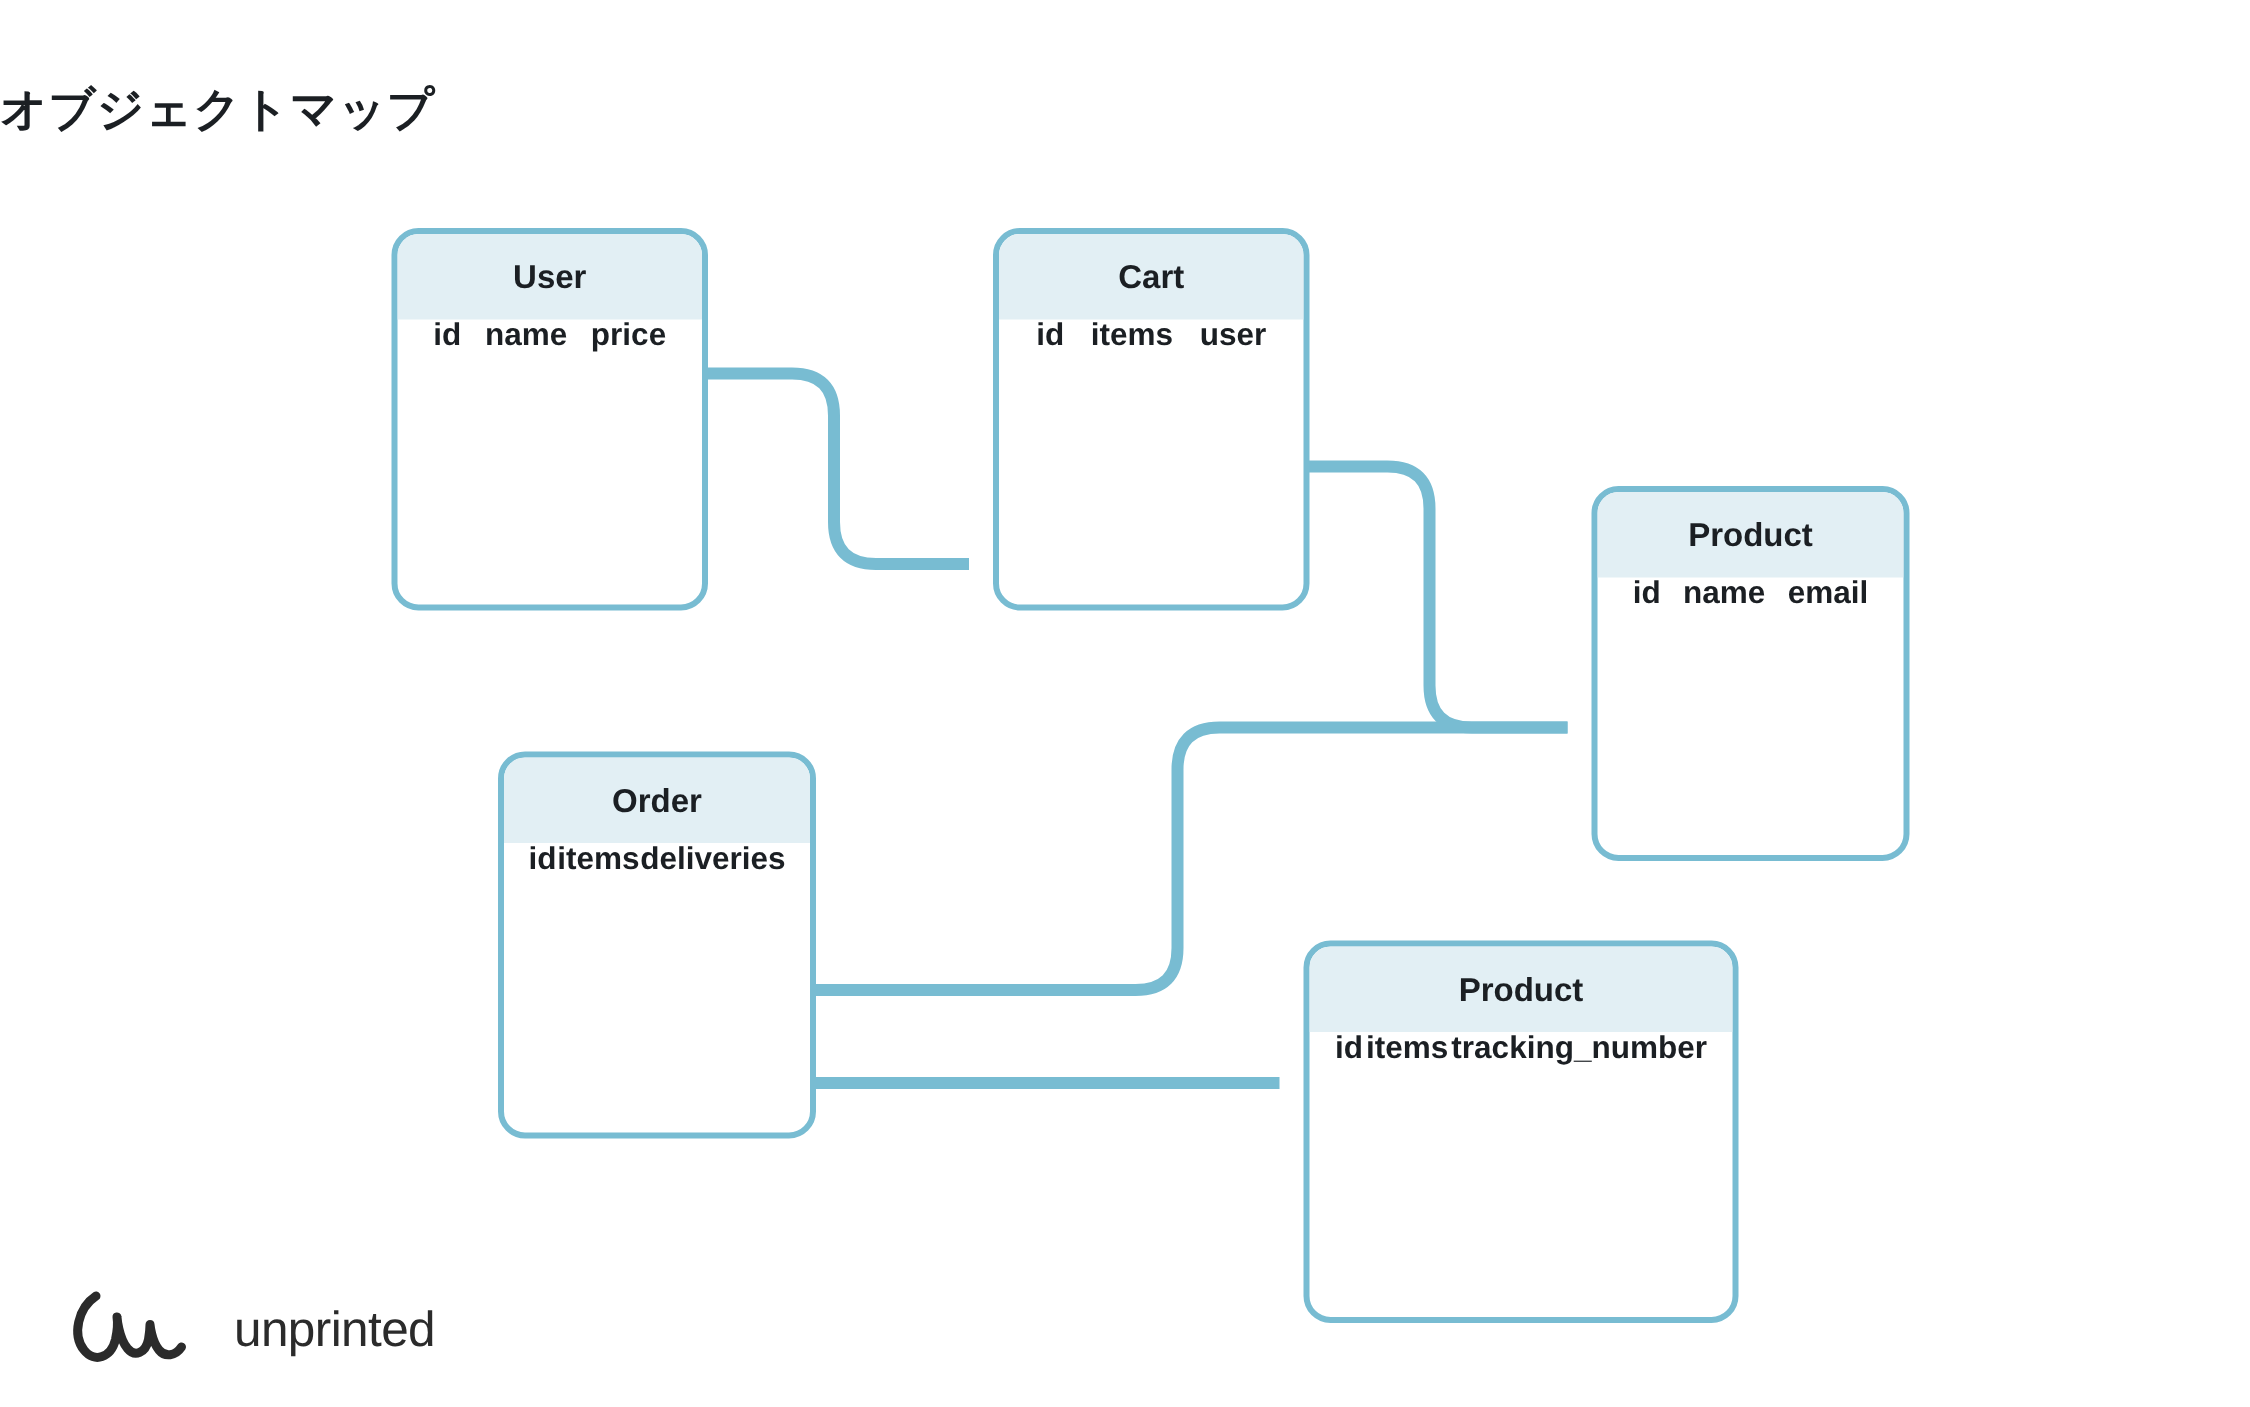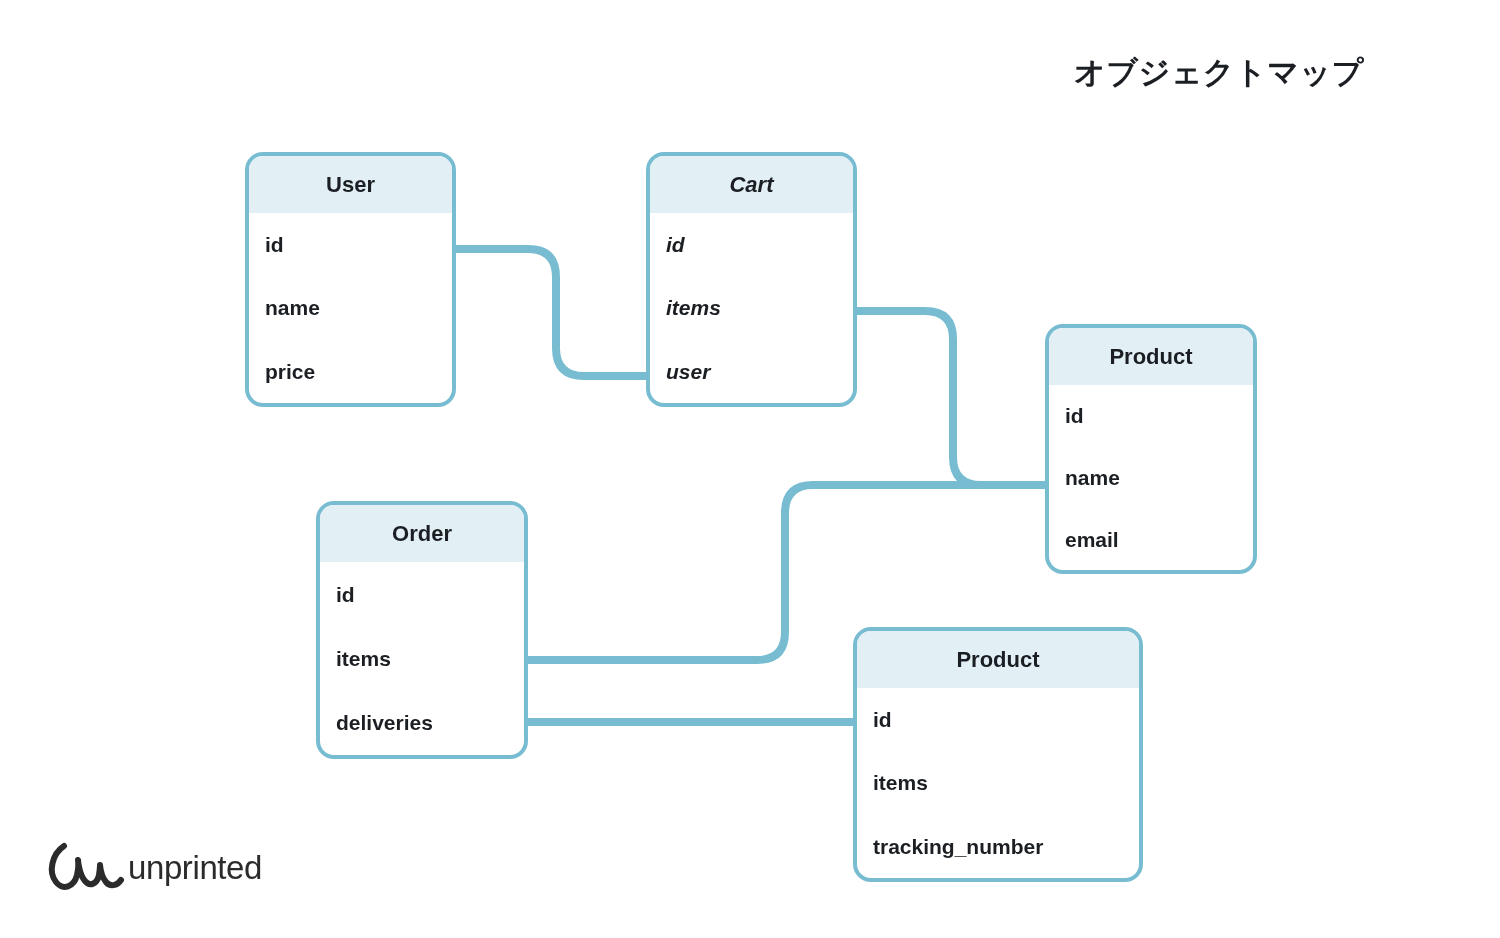--- a/index.html
+++ b/index.html
@@ -19,21 +19,21 @@
     position: absolute;
     left: 0; top: 0;
     width: 1500px;
     height: 938px;
   }
   #title {
     position: absolute;
     left: 0;
     top: 52px;
     width: 1364px;
-    text-align: right;
+    text-align: left;
     font-size: 31px;
     font-weight: 700;
     letter-spacing: 0.5px;
     color: #1b1f23;
   }
   
   #wires {
     position: absolute;
     left: 0; top: 0;
     width: 1500px;
@@ -42,56 +42,56 @@
   }
   
   .entity {
     position: absolute;
     z-index: 2;
     box-sizing: border-box;
     border: 4px solid #78bcd2;
     border-radius: 18px;
     background: #ffffff;
     overflow: hidden;
+    margin-left: 16px;
   }
   .entity-header {
     box-sizing: border-box;
     height: 57px;
     background: #e2eff4;
     display: flex;
     align-items: center;
     justify-content: center;
     font-size: 22px;
     font-weight: 700;
     color: #1b1f23;
   }
   .entity-fields {
     box-sizing: border-box;
     padding: 0 16px;
     display: flex;
-    flex-direction: column;
     justify-content: space-around;
     height: calc(100% - 57px);
   }
   .field {
     font-size: 21px;
     font-weight: 700;
     color: #1b1f23;
     line-height: 1;
     white-space: nowrap;
   }
   
   #logo {
     position: absolute;
     left: 44px;
-    top: 840px;
+    top: 858px;
     z-index: 3;
     display: flex;
     align-items: center;
-    gap: 0;
+    gap: 28px;
   }
   #logo-mark { display: block; }
   #logo-word {
     font-size: 33px;
     font-weight: 400;
     letter-spacing: -0.4px;
     color: #2b2b2b;
   }
 </style>
 </head>
@@ -116,21 +116,21 @@
 
   <div class="entity" style="left:245px; top:152px; width:211px; height:255px;">
     <div class="entity-header">User</div>
     <div class="entity-fields">
       <div class="field">id</div>
       <div class="field">name</div>
       <div class="field">price</div>
     </div>
   </div>
 
-  <div class="entity" style="left:646px; top:152px; width:211px; height:255px;font-style:italic;">
+  <div class="entity" style="left:646px; top:152px; width:211px; height:255px;">
     <div class="entity-header">Cart</div>
     <div class="entity-fields">
       <div class="field">id</div>
       <div class="field">items</div>
       <div class="field">user</div>
     </div>
   </div>
 
   <div class="entity" style="left:1045px; top:324px; width:212px; height:250px;">
     <div class="entity-header">Product</div>

